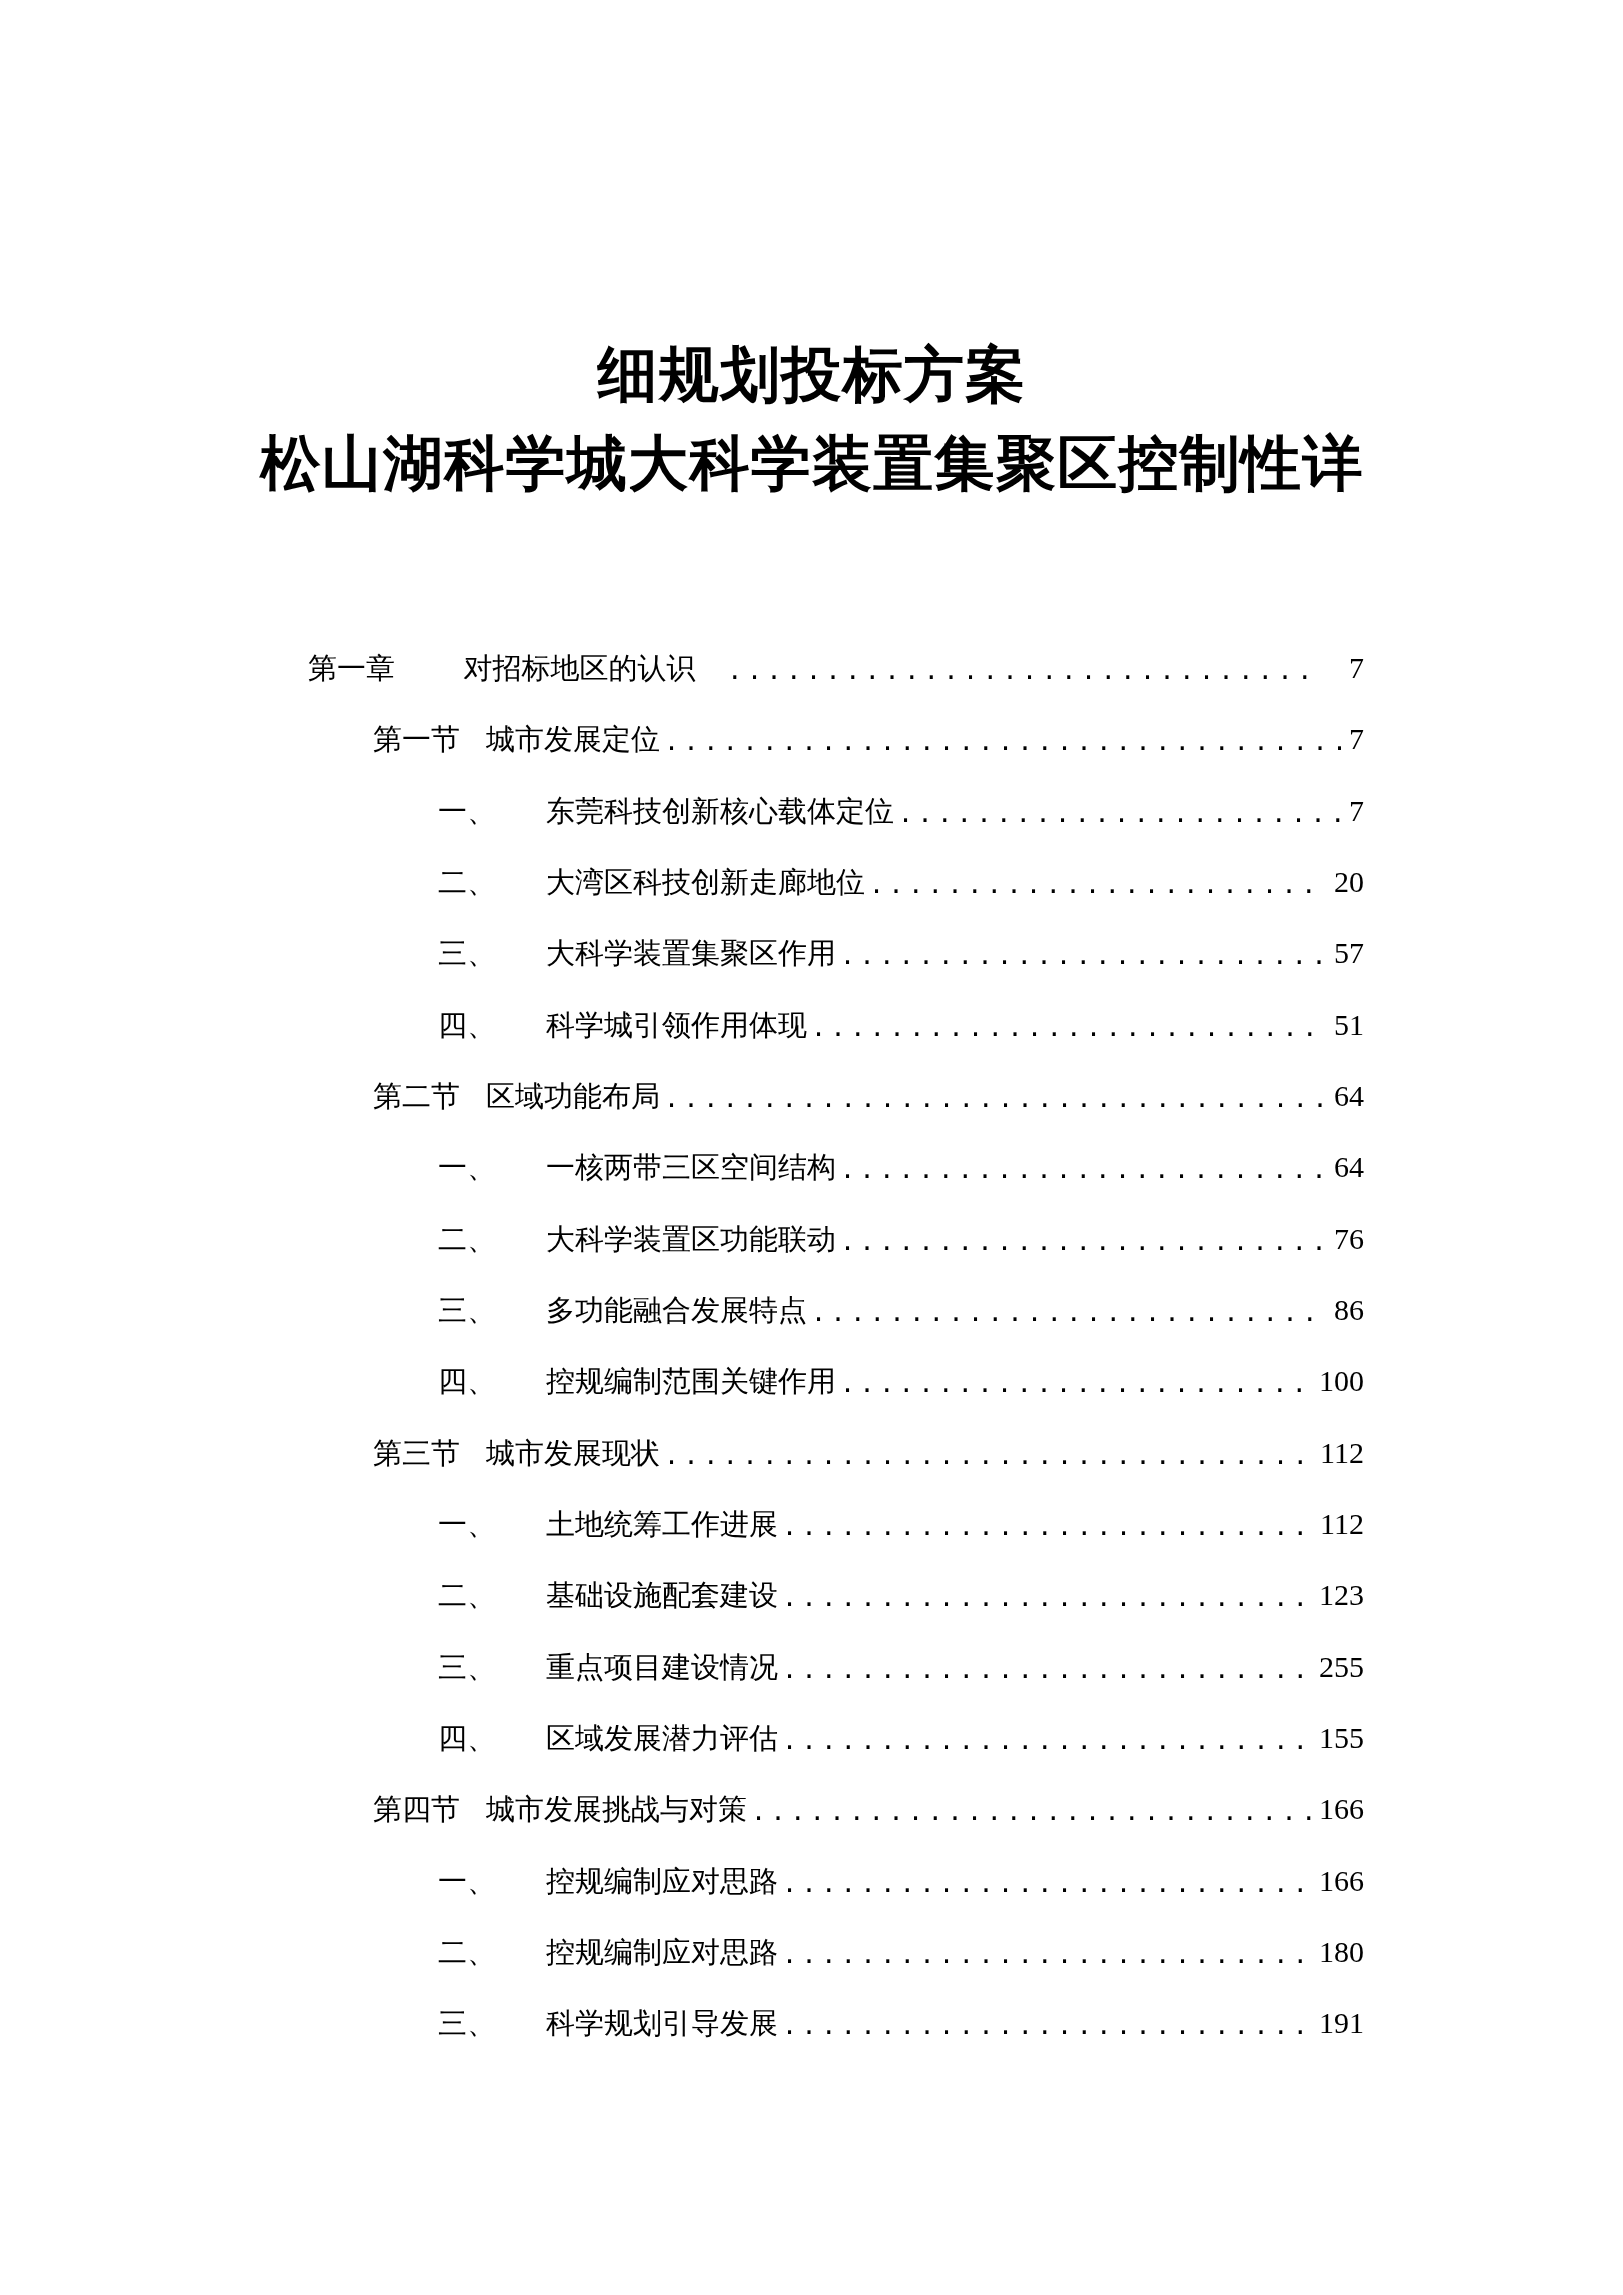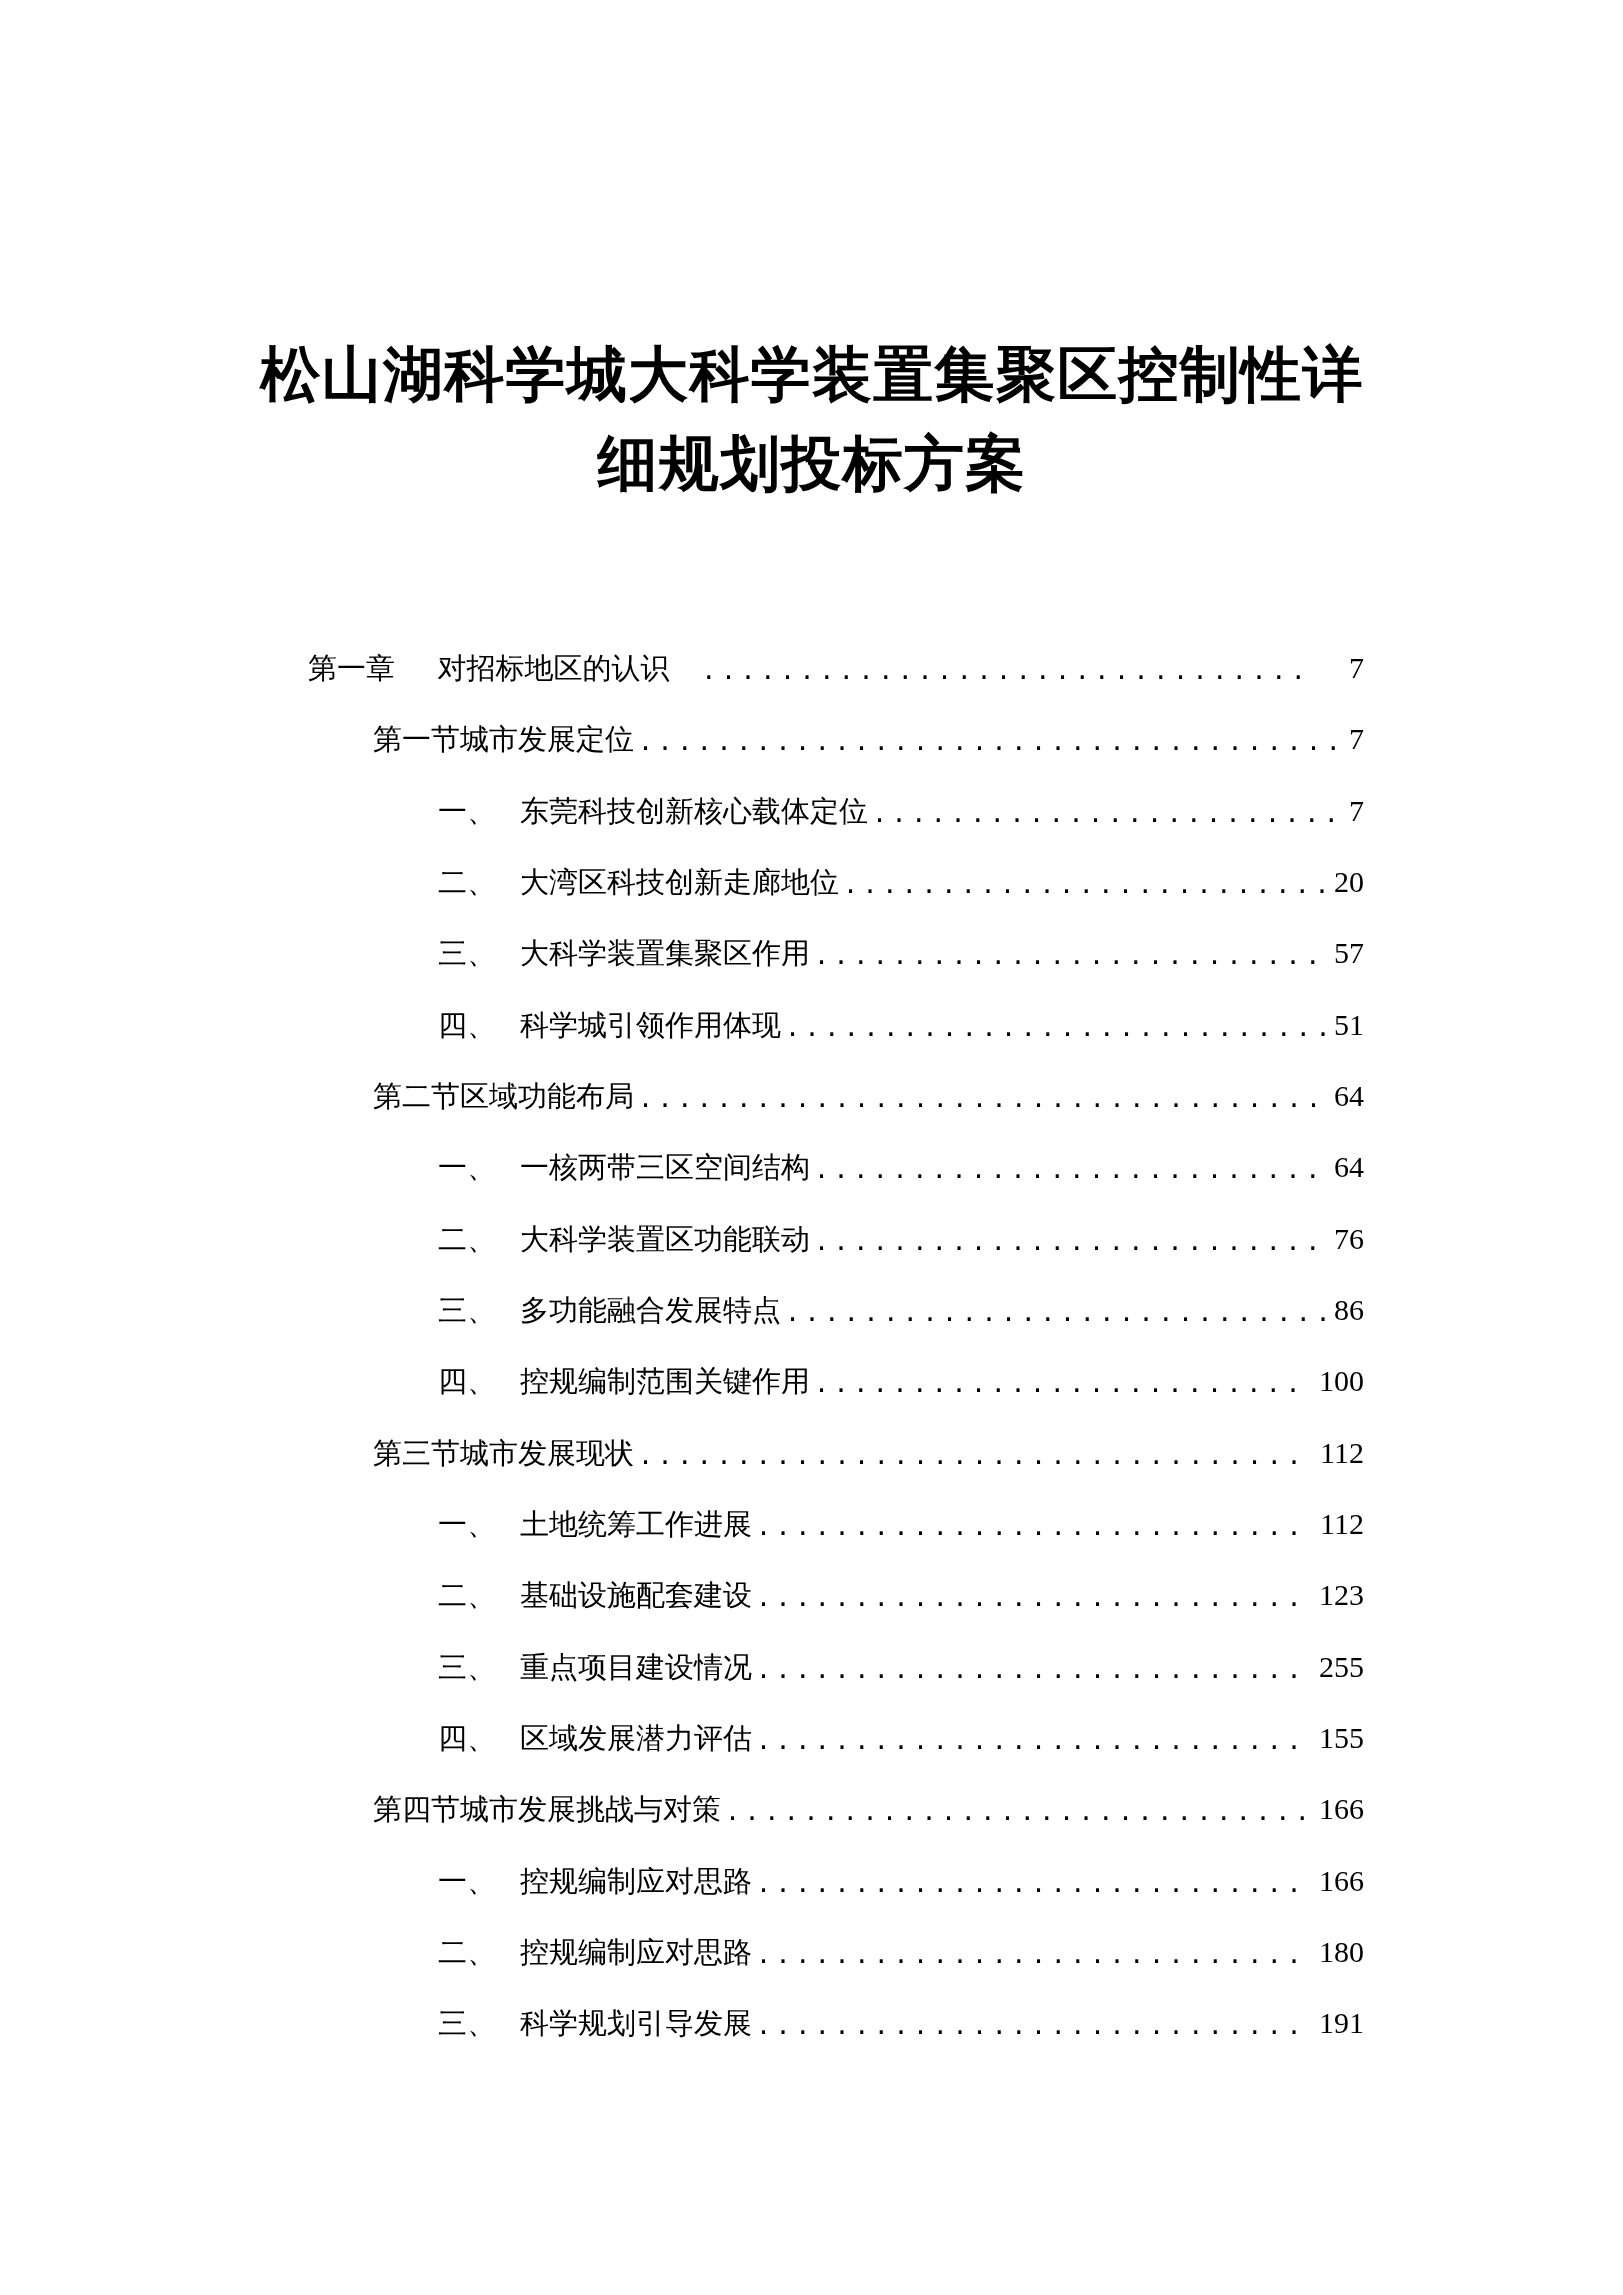--- a/index.html
+++ b/index.html
@@ -50,20 +50,21 @@
       font-size: 29px;
       line-height: 46px;
       white-space: nowrap;
     }
     .toc-row .num {
       display: inline-block;
       flex: 0 0 auto;
     }
     .toc-row .label {
       flex: 0 0 auto;
+      margin-left: 26px;
     }
     .toc-row .leader {
       flex: 1 1 auto;
       overflow: hidden;
       margin: 0 7.9px 0 3.9px;
       letter-spacing: 4.6px;
       font-family: "DejaVu Sans Mono", "Liberation Mono", monospace;
       font-size: 25px;
       line-height: 41px;
       color: #000;
@@ -80,22 +81,22 @@
     .lvl-chapter .num { margin-right: 14.4px; }
     .lvl-section .num { margin-right: 0; }
     .lvl-item .num { width: 82px; }
   </style>
 </head>
 <body>
 
 <div class="page">
 
   <h1 class="doc-title">
+    <span>细规划投标方案</span>
     <span>松山湖科学城大科学装置集聚区控制性详</span>
-    <span>细规划投标方案</span>
   </h1>
 
   <div class="toc">
 
     <div class="toc-row lvl-chapter" style="top:0px">
       <span class="num">第一章</span>
       <span class="label">对招标地区的认识</span>
       <span class="leader">...............................................................................................</span>
       <span class="page-no">7</span>
     </div>

